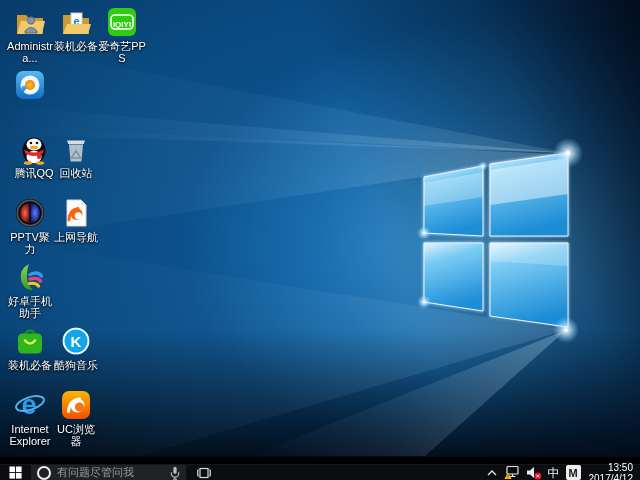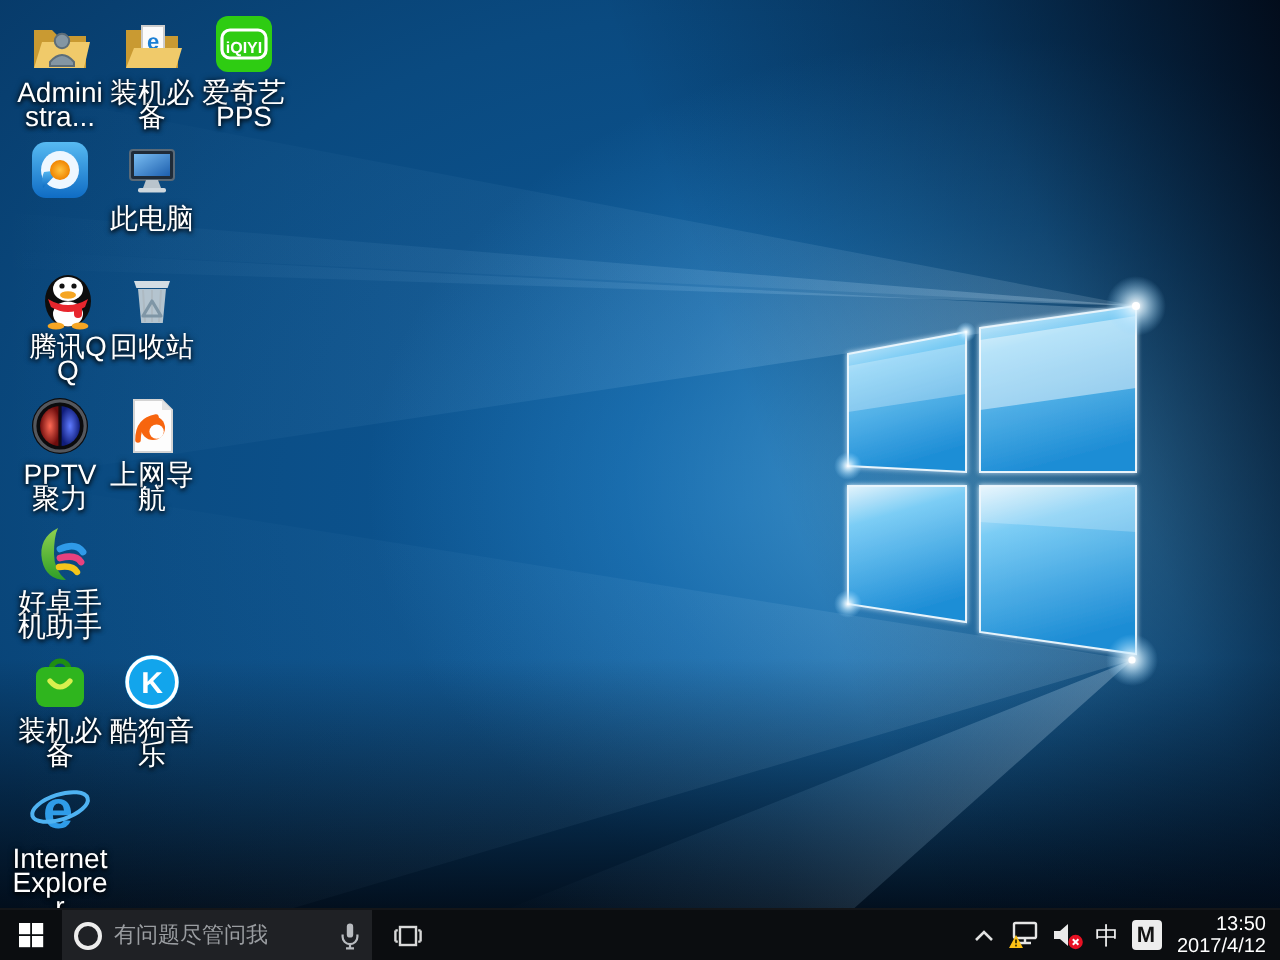--- a/index.html
+++ b/index.html
@@ -15,28 +15,28 @@
       linear-gradient(0deg, rgba(1,6,14,0.88) 0%, rgba(1,6,14,0) 28%),
       radial-gradient(ellipse 430px 310px at 77% 53%, rgba(125,212,255,0.50) 0%, rgba(56,160,230,0.30) 42%, rgba(10,80,150,0) 72%),
       radial-gradient(ellipse 950px 700px at 58% 55%, #0d5a9a 0%, #0a4a80 35%, #063460 62%, #031c3c 85%, #021024 100%);
   }
   .wallfx{position:absolute;left:0;top:0;}
 
   
   .cell{position:absolute;width:48px;text-align:center;cursor:default;}
   .icon-art{width:32px;height:32px;margin:0 auto;display:block;}
   .icon-label{
-    margin-top:2px;font-size:14px;line-height:12px;color:#fff;
+    margin-top:2px;font-size:11px;line-height:12px;color:#fff;
     text-shadow:0 1px 2px rgba(0,0,0,.95),0 0 3px rgba(0,0,0,.75);
     white-space:pre-line;word-break:break-all;
   }
 
   
   .taskbar{
-    position:absolute;left:0;bottom:0;width:640px;height:26px;background:#0b0d10;
+    position:absolute;left:0;bottom:0;width:640px;height:16px;background:#0b0d10;
     display:flex;align-items:stretch;border-top:1px solid rgba(255,255,255,0.04);box-sizing:border-box;
   }
   .tb-btn{display:flex;align-items:center;justify-content:center;}
   .start{width:31px;}
   .searchbox{
     width:155px;background:#1f2125;display:flex;align-items:center;gap:6px;padding:0 6px;box-sizing:border-box;
   }
   .cortana-circle{width:10px;height:10px;border:2px solid #ededed;border-radius:50%;flex:none;}
   .search-text{font-size:11px;color:#9a9da1;flex:1;white-space:nowrap;overflow:hidden;}
   .taskview{width:36px;}
@@ -149,35 +149,20 @@
               <stop offset="1" stop-color="#f08400"></stop>
             </radialGradient>
         </defs>
         <rect x="2" y="2" width="28" height="28" rx="7" fill="url(#pptvG)"></rect>
         <circle cx="16" cy="16" r="9.5" fill="#eef7ff"></circle>
         <path d="M16 16 L7.5 25 Q6.5 20 8 17 z" fill="url(#pptvG)"></path>
         <circle cx="16" cy="16" r="5" fill="url(#pptvO)"></circle>
       </svg>
     </div>
 
-    <div class="cell" style="left:52px;top:69px">
-      <svg class="icon-art" viewBox="0 0 32 32">
-        <defs>
-            <linearGradient id="scrG" x1="0" y1="0" x2="1" y2="1">
-          <stop offset="0" stop-color="#79bdf2"></stop>
-              <stop offset="1" stop-color="#1d5fae"></stop>
-        </linearGradient>
-          </defs>
-        <rect x="5" y="6" width="22" height="15" rx="1.5" fill="#1f2b38" stroke="#5a6a78"></rect>
-        <rect x="7" y="8" width="18" height="11" fill="url(#scrG)"></rect>
-        <path d="M13 21 h6 l1.5 4 h-9 z" fill="#b9c4cc"></path>
-        <rect x="9" y="25" width="14" height="2.2" rx="1" fill="#cfd8de"></rect>
-      </svg>
-      <div class="icon-label">此电脑</div>
-    </div>
 
     <div class="cell" style="left:10px;top:133px">
       <svg class="icon-art" viewBox="0 0 32 32">
         <ellipse cx="16" cy="17.5" rx="11.5" ry="13" fill="#0d0d0d"></ellipse>
         <ellipse cx="16" cy="24" rx="7.5" ry="6.2" fill="#ffffff"></ellipse>
         <ellipse cx="16" cy="11.5" rx="7.5" ry="6" fill="#ffffff"></ellipse>
         <circle cx="13" cy="10" r="1.3" fill="#111"></circle>
           <circle cx="19" cy="10" r="1.3" fill="#111"></circle>
         <ellipse cx="16" cy="14.5" rx="4" ry="1.9" fill="#f6a623"></ellipse>
         <path d="M6 16.5 q10 6 20 0 l-1.5 4 q-8.5 5 -17 0 z" fill="#e8262d"></path>
@@ -267,20 +252,35 @@
 
     <div class="cell" style="left:6px;top:389px">
       <svg class="icon-art" viewBox="0 0 32 32">
         <text x="15" y="25" font-size="27" font-weight="bold" fill="#2f9ce8" text-anchor="middle" font-family="Liberation Sans, sans-serif">e</text>
         <ellipse cx="16" cy="14.5" rx="14.5" ry="6.2" fill="none" stroke="#4fb3f2" stroke-width="2" transform="rotate(-18 16 14.5)"></ellipse>
       </svg>
       <div class="icon-label">Internet
 Explorer</div>
     </div>
 
+    <div class="cell" style="left:52px;top:389px">
+      <svg class="icon-art" viewBox="0 0 32 32">
+        <defs>
+            <linearGradient id="ucG" x1="0" y1="0" x2="0" y2="1">
+          <stop offset="0" stop-color="#ffb500"></stop>
+              <stop offset="1" stop-color="#f04f00"></stop>
+        </linearGradient>
+          </defs>
+        <rect x="2" y="2" width="28" height="28" rx="7" fill="url(#ucG)"></rect>
+        <circle cx="17.5" cy="16.5" r="7" fill="#ffffff"></circle>
+        <circle cx="19.5" cy="18" r="4.6" fill="#f77415"></circle>
+        <path d="M8.5 22.5 q0.5 -11 11 -12.5" stroke="#ffffff" stroke-width="3" fill="none" stroke-linecap="round"></path>
+      </svg>
+      <div class="icon-label">UC浏览器</div>
+    </div>
   </div>
 
   <div class="taskbar">
 
     <div class="tb-btn start">
       <svg width="13" height="13" viewBox="0 0 13 13">
         <rect x="0.5" y="0.5" width="5.6" height="5.6" fill="#fff"></rect>
         <rect x="7" y="0.5" width="5.6" height="5.6" fill="#fff"></rect>
         <rect x="0.5" y="7" width="5.6" height="5.6" fill="#fff"></rect>
         <rect x="7" y="7" width="5.6" height="5.6" fill="#fff"></rect>

